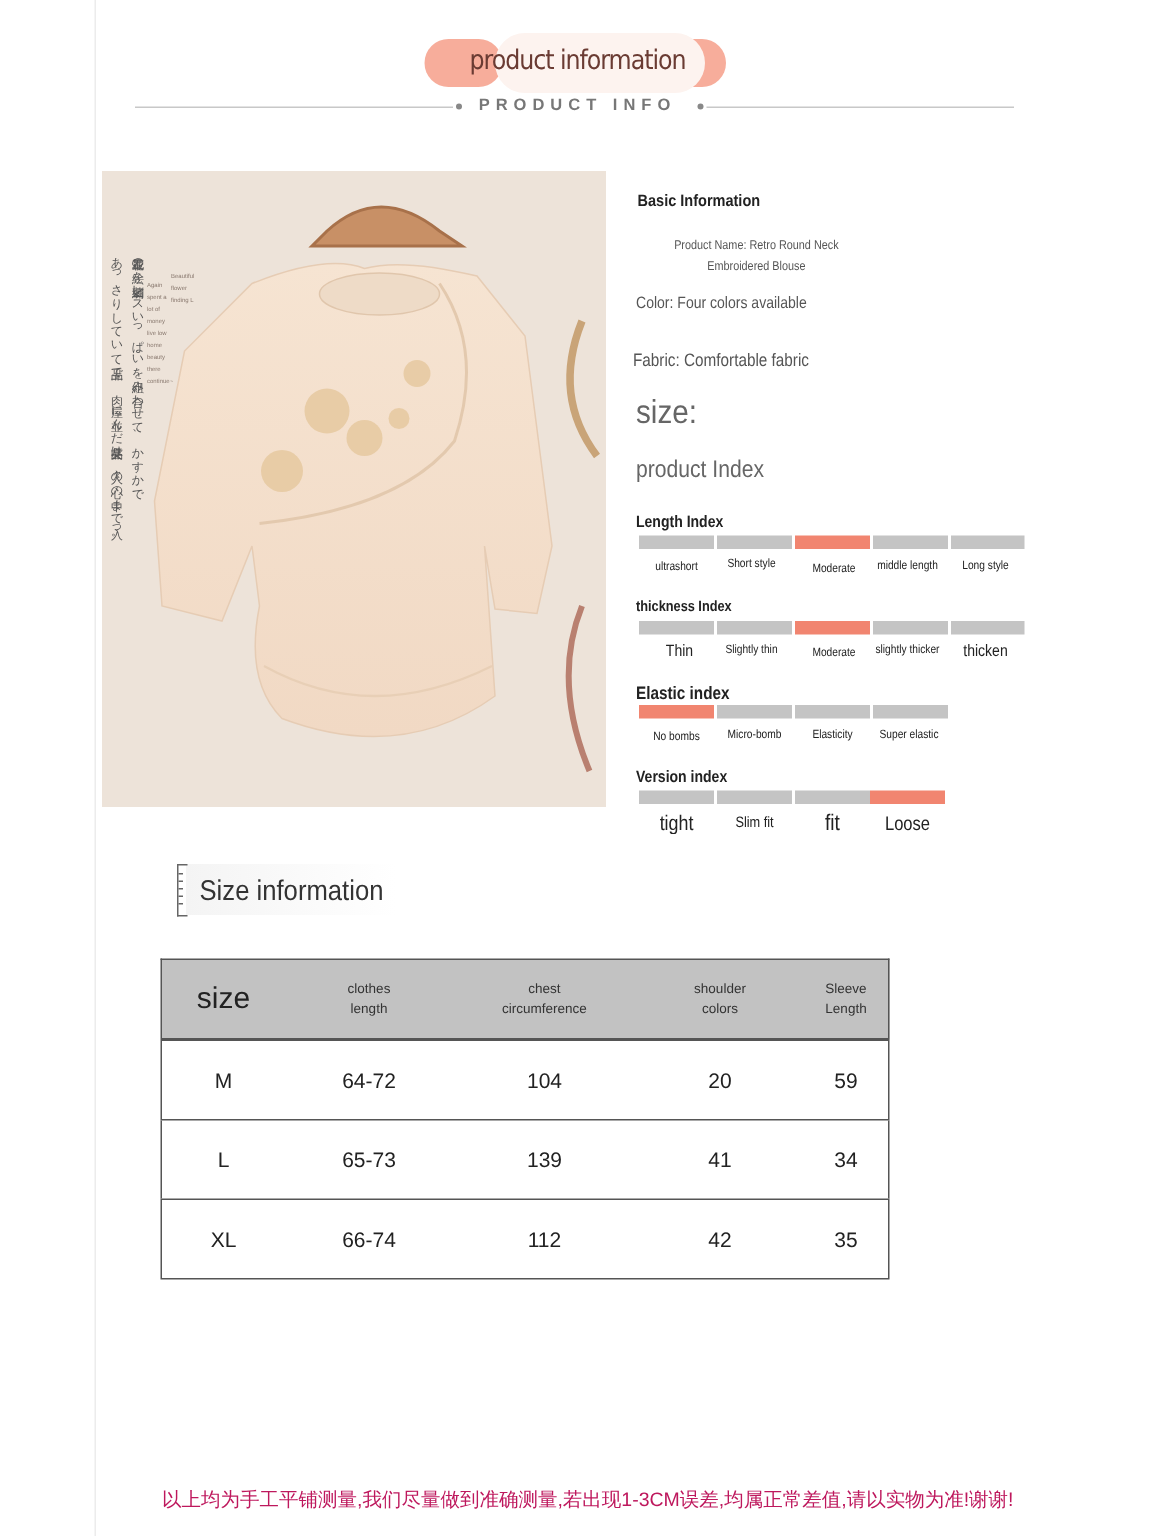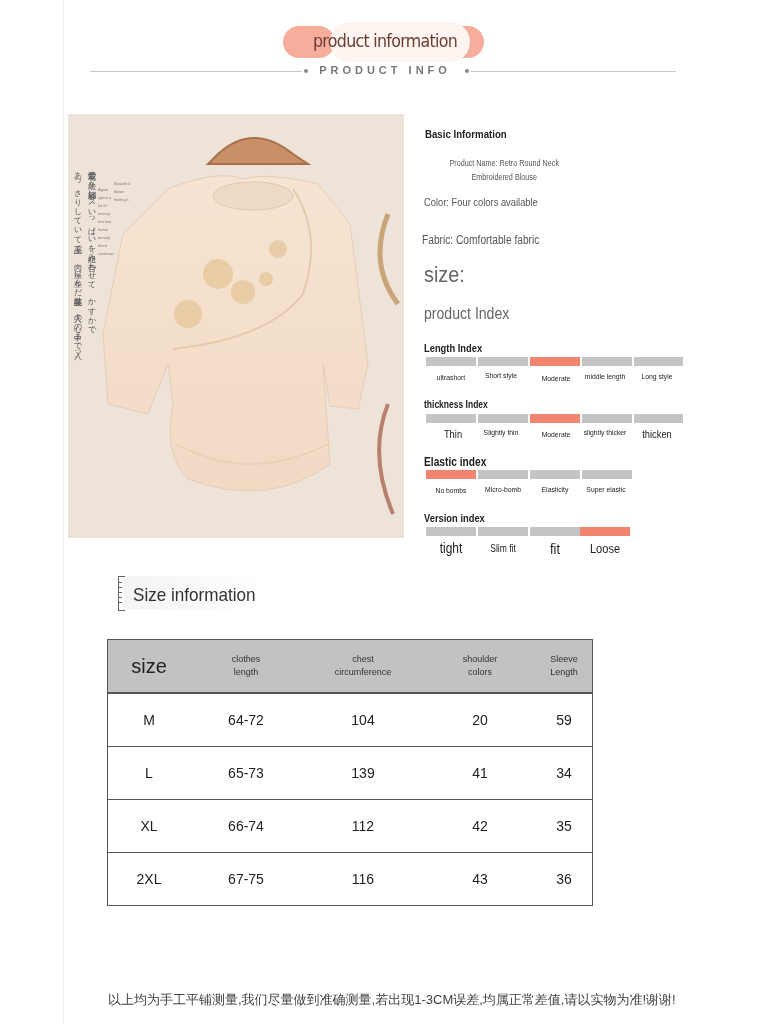--- a/index.html
+++ b/index.html
@@ -38,21 +38,21 @@
   
   .si-icon { position:absolute; left:118px; top:576px; width:6px; height:33px; border:1px solid #666; border-right:none; }
   .si-tick { position:absolute; left:119px; width:3px; height:1px; background:#666; }
   .si-shade { position:absolute; left:124px; top:576px; width:140px; height:34px; background:linear-gradient(90deg,#f4f4f4,#ffffff); }
   .si-title { position:absolute; left:133px; top:584px; font-size:19px; color:#333; transform:scaleX(0.9); transform-origin:left; white-space:nowrap; }
 
   table.size { position:absolute; left:107px; top:639px; width:486px; border-collapse:collapse; border:1px solid #555; }
   table.size th { background:#c2c2c2; height:50px; font-weight:normal; font-size:9px; color:#333; line-height:13px; border-bottom:2px solid #555; }
   table.size th.first { font-size:20px; color:#222; text-align:center; }
   table.size td { height:50px; font-size:14px; color:#222; text-align:center; border-bottom:1px solid #555; }
-  .footnote { position:absolute; left:108px; top:991px; width:570px; font-size:13px; color:#404040; white-space:nowrap; }
+  .footnote { position:absolute; left:108px; top:991px; width:570px; font-size:13px; color:#be185d; white-space:nowrap; }
 </style>
 </head>
 <body>
 
 <div class="leftline"></div>
 
 <div>
   <div class="hdr-pill" style="left:283px;width:52px;"></div>
   <div class="hdr-pill" style="left:440px;width:44px;"></div>
   <div class="hdr-glow"></div>
@@ -218,23 +218,16 @@
       <td>41</td>
       <td>34</td>
     </tr>
     <tr>
       <td>XL</td>
       <td>66-74</td>
       <td>112</td>
       <td>42</td>
       <td>35</td>
     </tr>
-    <tr>
-      <td>2XL</td>
-      <td>67-75</td>
-      <td>116</td>
-      <td>43</td>
-      <td>36</td>
-    </tr>
   </tbody>
 </table>
 
 <div class="footnote">以上均为手工平铺测量,我们尽量做到准确测量,若出现1-3CM误差,均属正常差值,请以实物为准!谢谢!</div>
 
 </body></html>

